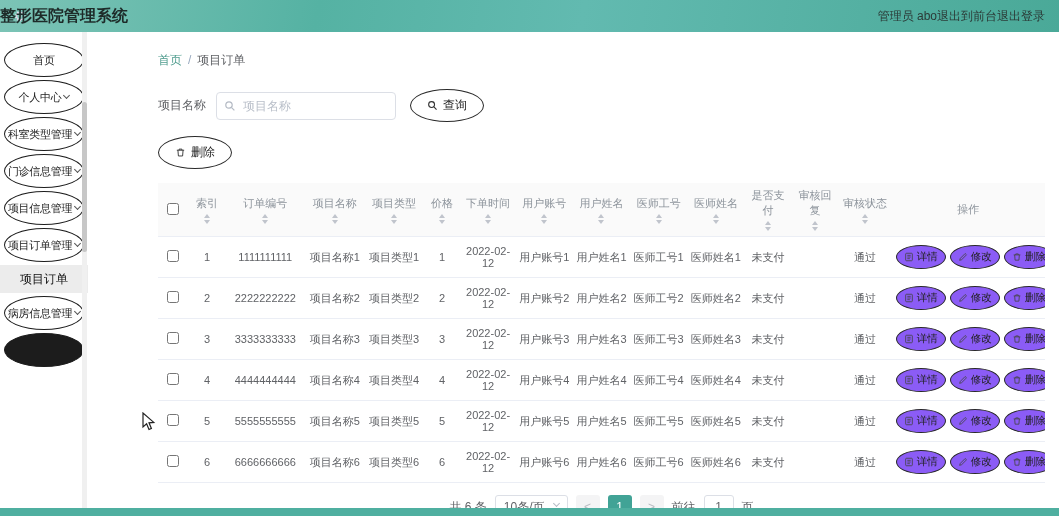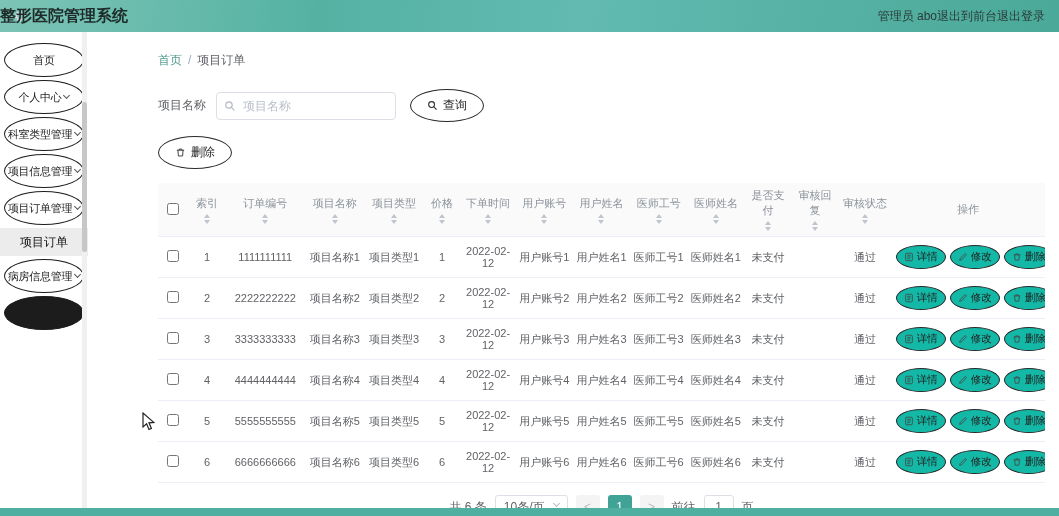--- a/index.html
+++ b/index.html
@@ -73,21 +73,21 @@
     border-bottom:1px solid #ebeef5; text-align:center; vertical-align:middle;
     padding:8px 2px; color:#606266; overflow:hidden;
   }
   table.orders th { background:#fafafa; color:#8c939b; font-weight:normal; height:46px; padding:5px 2px; }
   .th-inner { display:flex; flex-direction:column; align-items:center; gap:3px; }
   .sort-carets { display:flex; flex-direction:column; gap:2px; }
   .tri-up { width:0; height:0; border-left:3.5px solid transparent; border-right:3.5px solid transparent; border-bottom:4.5px solid #c0c4cc; }
   .tri-down { width:0; height:0; border-left:3.5px solid transparent; border-right:3.5px solid transparent; border-top:4.5px solid #c0c4cc; }
   td.ops { white-space:nowrap; }
   .mini-btn {
-    border:1px solid #2a2a2a; border-radius:50%; background:#14b8a6;
+    border:1px solid #2a2a2a; border-radius:50%; background:#8b5cf6;
     padding:4px 7px; font-size:10.5px; color:#222; cursor:pointer;
     display:inline-flex; align-items:center; gap:3px; margin:0 2px; white-space:nowrap;
     font-family:"Liberation Sans",sans-serif;
   }
   input[type="checkbox"] { width:12px; height:12px; cursor:pointer; }
   
   .pagination {
     display:flex; align-items:center; justify-content:center; gap:8px;
     margin-top:12px; color:#606266; font-size:12px;
   }
@@ -128,20 +128,24 @@
   <div class="sidebar">
     <div class="side-item">
       <span>首页</span>
     </div>
     <div class="side-item">
       <span>个人中心</span>
         <span class="caret-down"></span>
     </div>
     <div class="side-item">
       <span>科室类型管理</span>
+        <span class="caret-down"></span>
+    </div>
+    <div class="side-item">
+      <span>门诊信息管理</span>
         <span class="caret-down"></span>
     </div>
     <div class="side-item">
       <span>项目信息管理</span>
         <span class="caret-down"></span>
     </div>
     <div class="side-item">
       <span>项目订单管理</span>
         <span class="caret-down"></span>
     </div>

